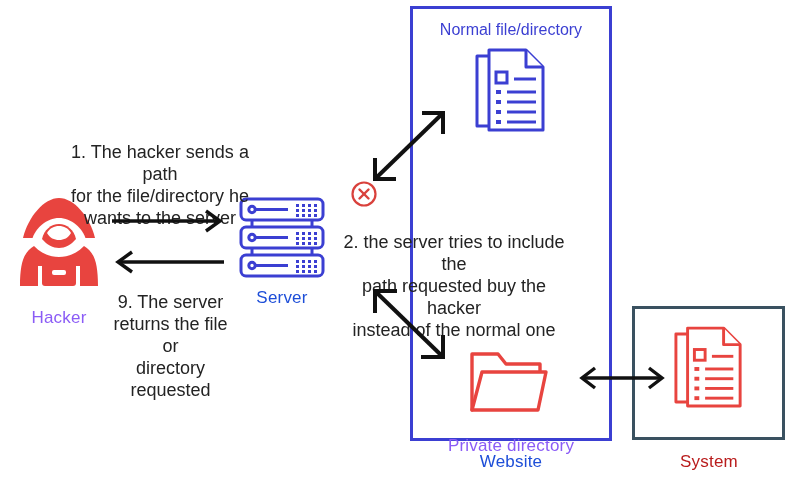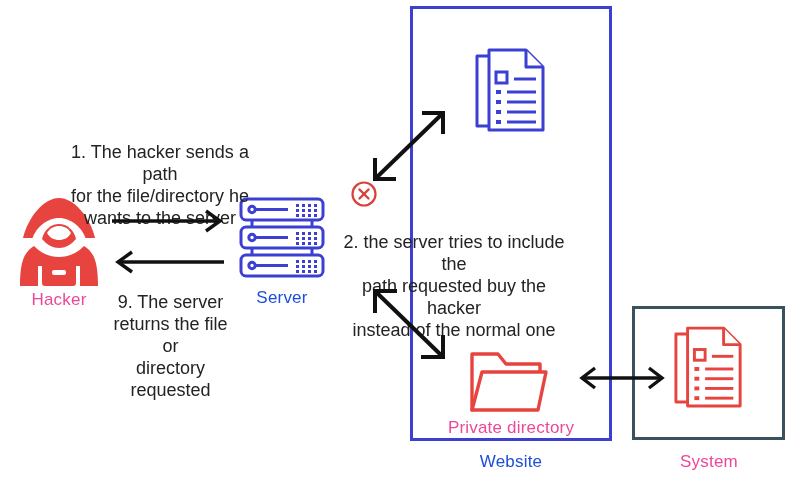--- a/index.html
+++ b/index.html
@@ -45,23 +45,23 @@
     line-height: 1.22;
     font-size: 18px;
     color: #232323;
     white-space: pre-line;
   }
   .label {
     text-align: center;
     font-size: 17px;
     letter-spacing: 0.2px;
   }
-  .label-red   { color: #ec4899; }
+  .label-red   { color: #8b5cf6; margin-top: 18px; }
   .label-blue  { color: #1d4ed8; }
-  .label-slate { color: #ec4899; text-align: center; }
+  .label-slate { color: #b91c1c; text-align: center; }
 
   .box-title {
     text-align: center;
     font-size: 16px;
     color: #3b3fd2;
   }
 
   
   .icon-wrap { position: absolute; line-height: 0; }
 </style>
@@ -206,20 +206,21 @@
   <div class="icon-wrap" style="left:366px; top:282px; width:86px; height:84px;">
     <svg width="86" height="84" viewBox="0 0 86 84" xmlns="http://www.w3.org/2000/svg">
       <g stroke="#111111" stroke-width="4" fill="none" stroke-linecap="butt">
         <line x1="10" y1="10" x2="76" y2="74"></line>
         <polyline points="9,31 9,9 31,9"></polyline>
         <polyline points="77,53 77,75 55,75"></polyline>
       </g>
     </svg>
   </div>
 
+  <div class="abs box-title" style="left:412px; top:21px; width:198px;">Normal file/directory</div>
 
   <div class="icon-wrap" style="left:474px; top:48px; width:74px; height:86px;">
     <svg width="74" height="86" viewBox="0 0 74 86" xmlns="http://www.w3.org/2000/svg">
       <g fill="#ffffff" stroke="#3b3fd2" stroke-width="3" stroke-linejoin="round">
 
         <path d="M3 8 H47 L59 20 V78 H3 Z"></path>
 
         <path d="M15 2 H52 L69 19 V82 H15 Z"></path>
         <path d="M52 2 V19 H69"></path>
       </g>

